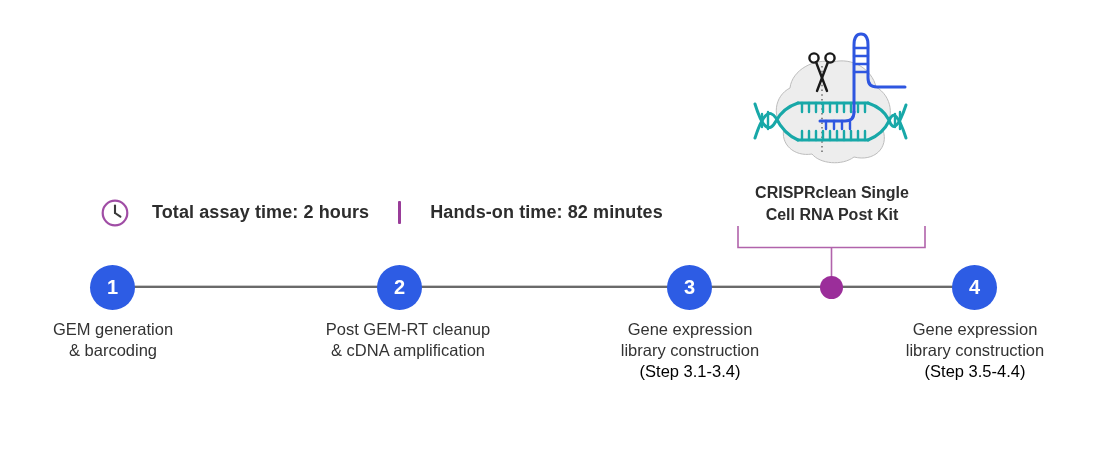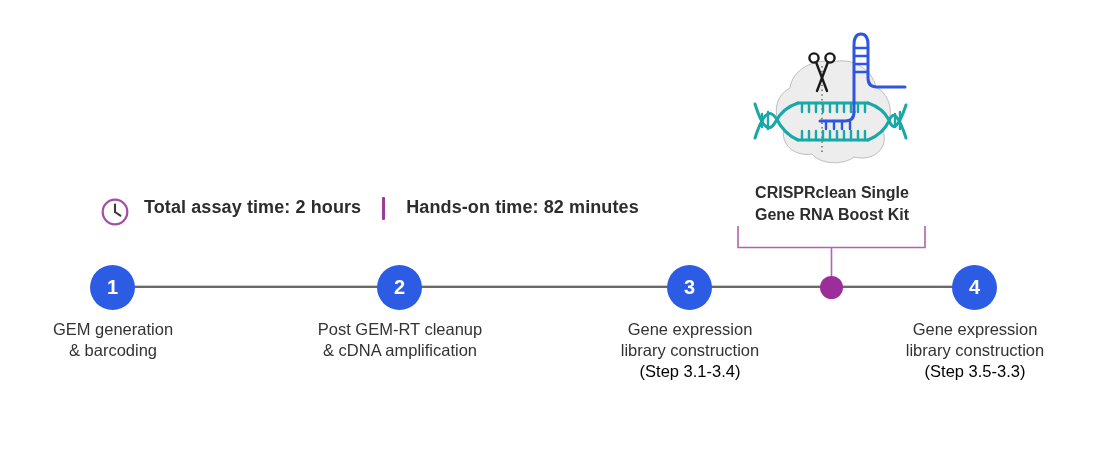--- a/index.html
+++ b/index.html
@@ -6,21 +6,21 @@
   .canvas{
     position:relative;
     width:1100px;height:465px;
     background:#ffffff;
     font-family:"Liberation Sans", sans-serif;
     overflow:hidden;
   }
   
   .assay-banner{
     position:absolute;left:100px;top:197px;
-    display:flex;gap:14px;height:31px;
+    display:flex;align-items:center;gap:22px;height:31px;
   }
   .assay-banner .txt{
     font-size:18px;font-weight:bold;color:#2d2d2d;letter-spacing:.1px;white-space:nowrap;
   }
   .assay-divider{width:3px;height:23px;background:#993d99;border-radius:1px;margin:0 7px;}
   
   .kit-label{
     position:absolute;left:722px;top:182px;width:220px;
     text-align:center;font-size:16px;font-weight:bold;color:#2d2d2d;line-height:22px;
   }
@@ -122,50 +122,50 @@
     <g stroke="#1a1a1a" stroke-width="2.4" fill="none" stroke-linecap="round">
       <circle cx="72" cy="50" r="4.6"></circle>
       <circle cx="88" cy="50" r="4.6"></circle>
       <line x1="74" y1="54" x2="85" y2="83"></line>
       <line x1="86" y1="54" x2="75" y2="83"></line>
     </g>
   </svg>
 
   <div class="kit-label">
     <div>CRISPRclean Single</div>
-    <div>Gene RNA Boost Kit</div>
+    <div>Cell RNA Post Kit</div>
   </div>
 
   <svg class="bracket-svg" width="190" height="60" viewBox="0 0 190 60">
     <path d="M1,2 L1,23.5 L188,23.5 L188,2 M94.5,23.5 L94.5,58" fill="none" stroke="#b163ab" stroke-width="1.6"></path>
   </svg>
 
   <div class="timeline-line"></div>
 
   <div class="step-circle" style="left:90px">1</div>
   <div class="step-circle" style="left:377px">2</div>
   <div class="step-circle" style="left:667px">3</div>
   <div class="step-circle" style="left:952px">4</div>
 
   <div class="kit-dot"></div>
 
   <div class="step-label" style="left:-7px">
     <div>GEM generation</div>
     <div>&amp; barcoding</div>
     <div class="sub"></div>
   </div>
-  <div class="step-label" style="left:280px">
+  <div class="step-label" style="left:288px">
     <div>Post GEM-RT cleanup</div>
     <div>&amp; cDNA amplification</div>
     <div class="sub"></div>
   </div>
   <div class="step-label" style="left:570px">
     <div>Gene expression</div>
     <div>library construction</div>
     <div class="sub">(Step 3.1-3.4)</div>
   </div>
   <div class="step-label" style="left:855px">
     <div>Gene expression</div>
     <div>library construction</div>
-    <div class="sub">(Step 3.5-3.3)</div>
+    <div class="sub">(Step 3.5-4.4)</div>
   </div>
 
 </div>
 
 </body></html>

